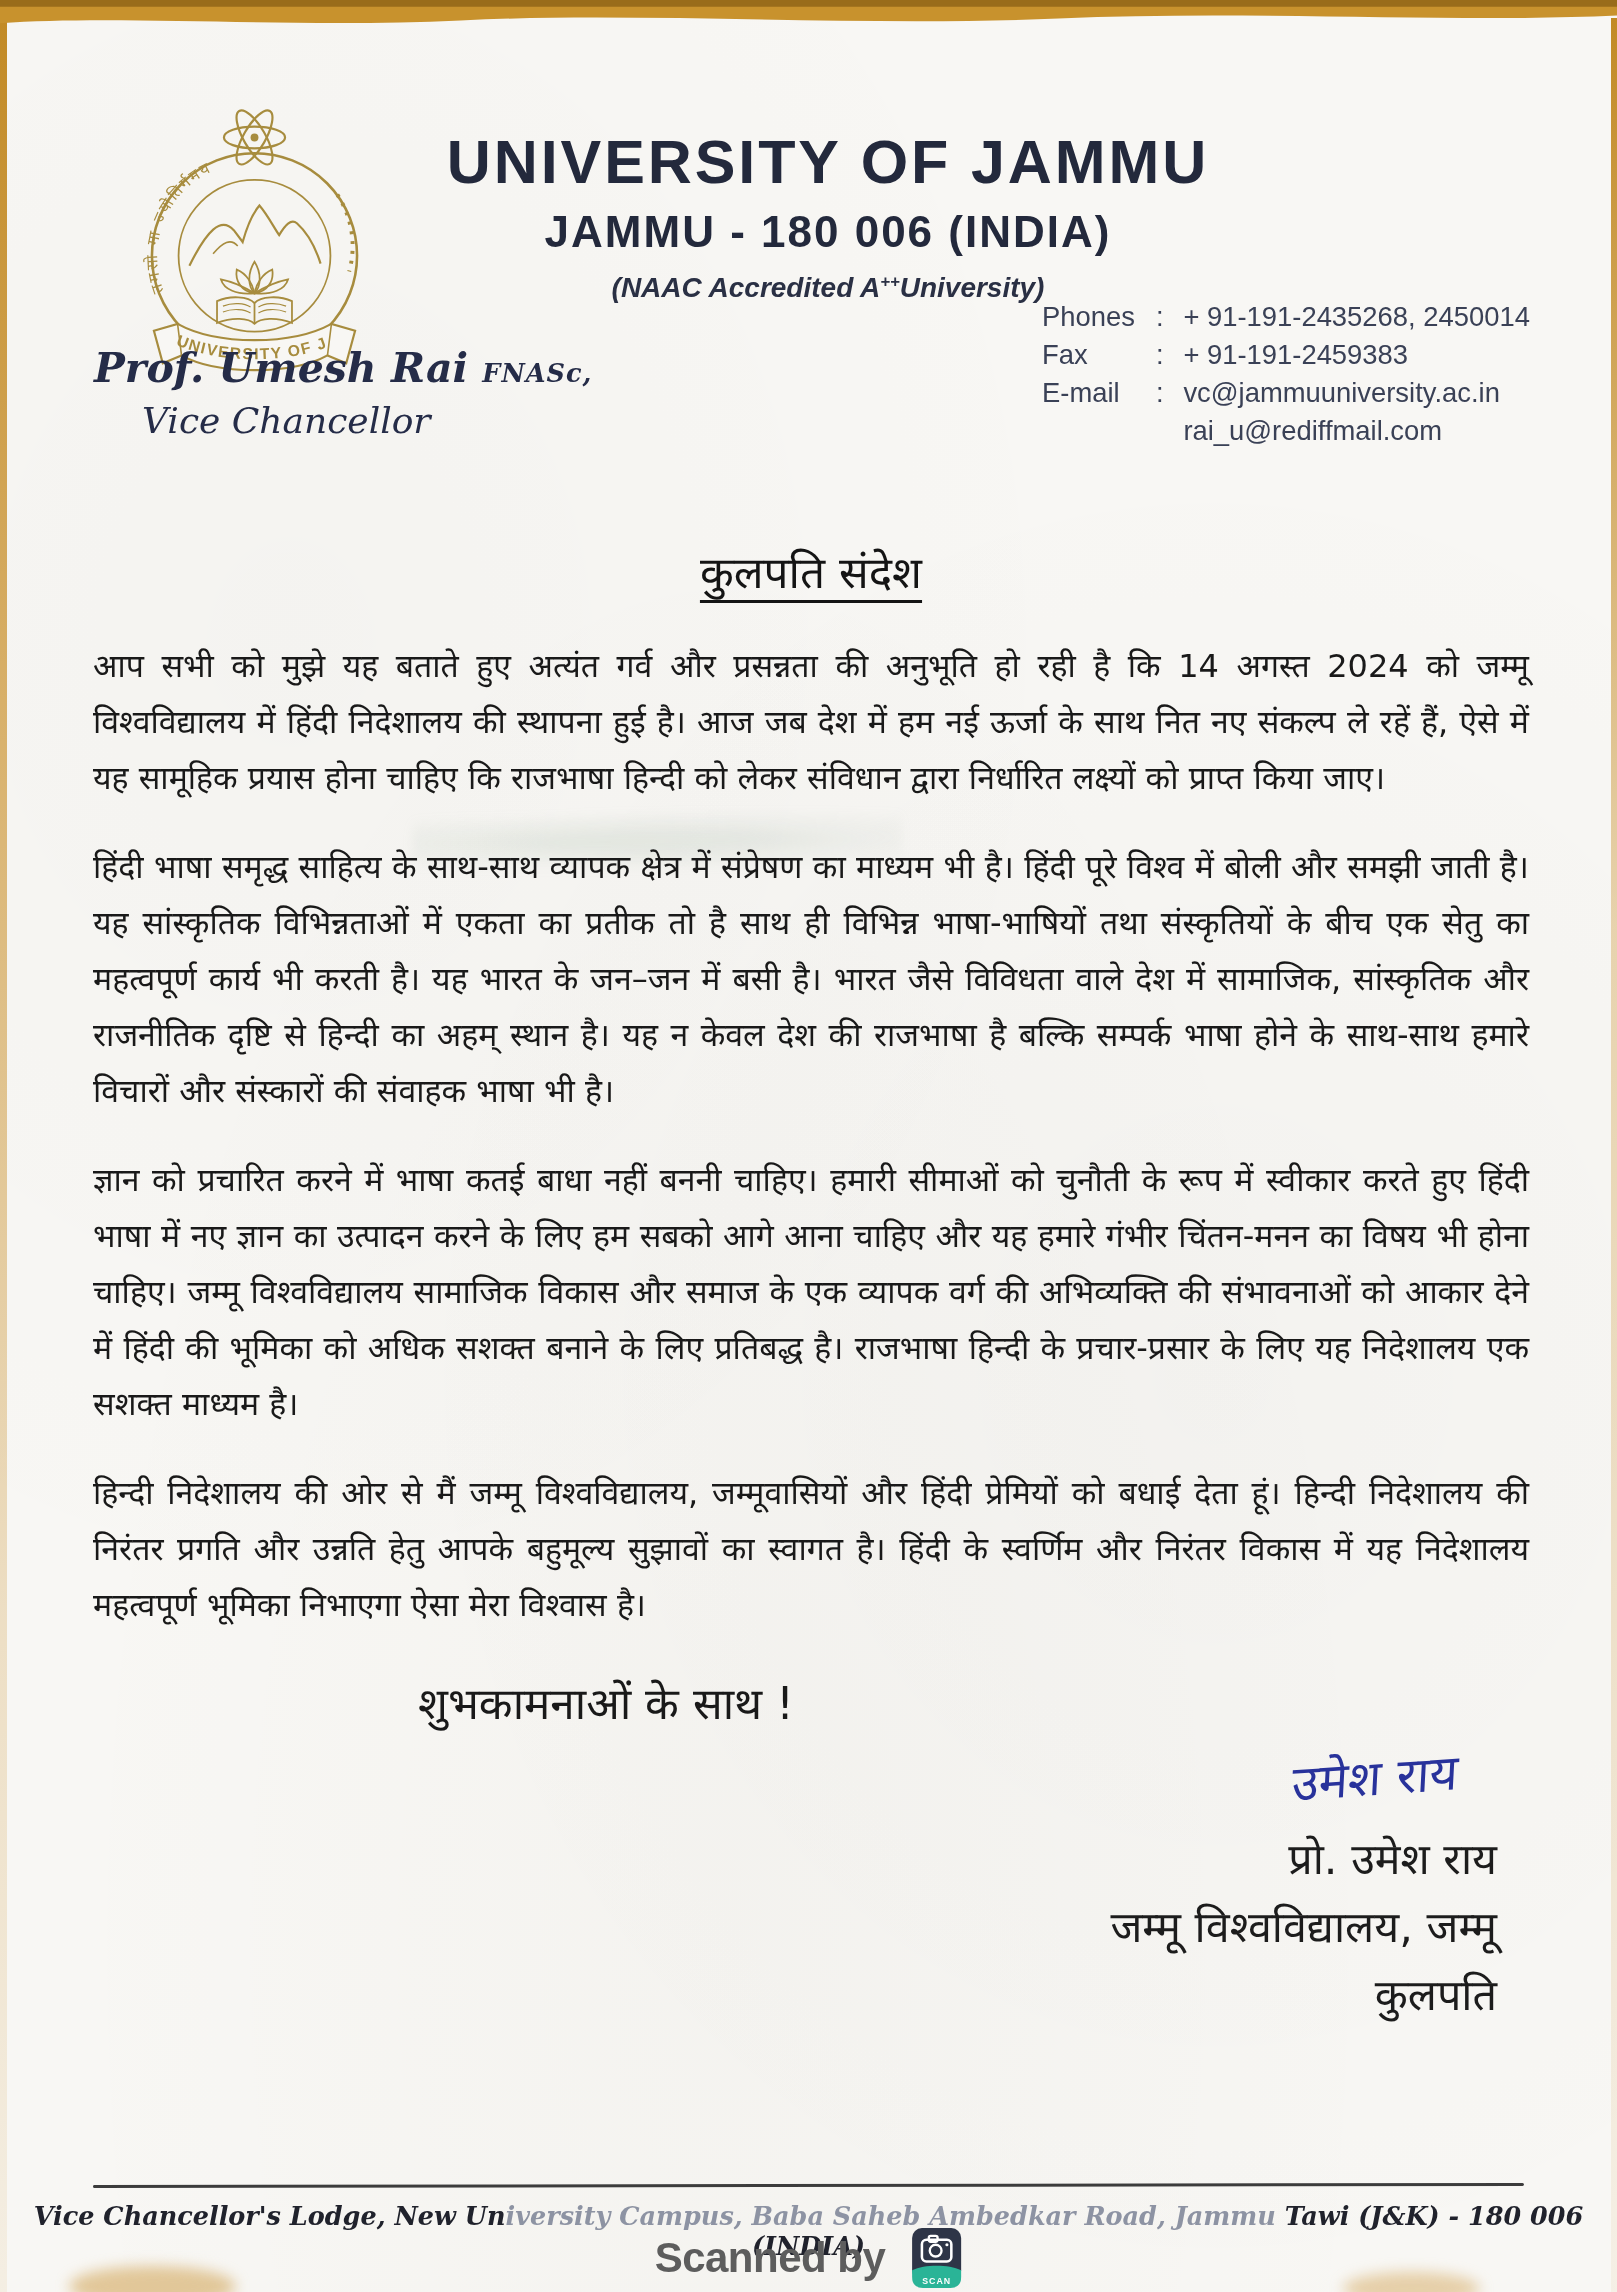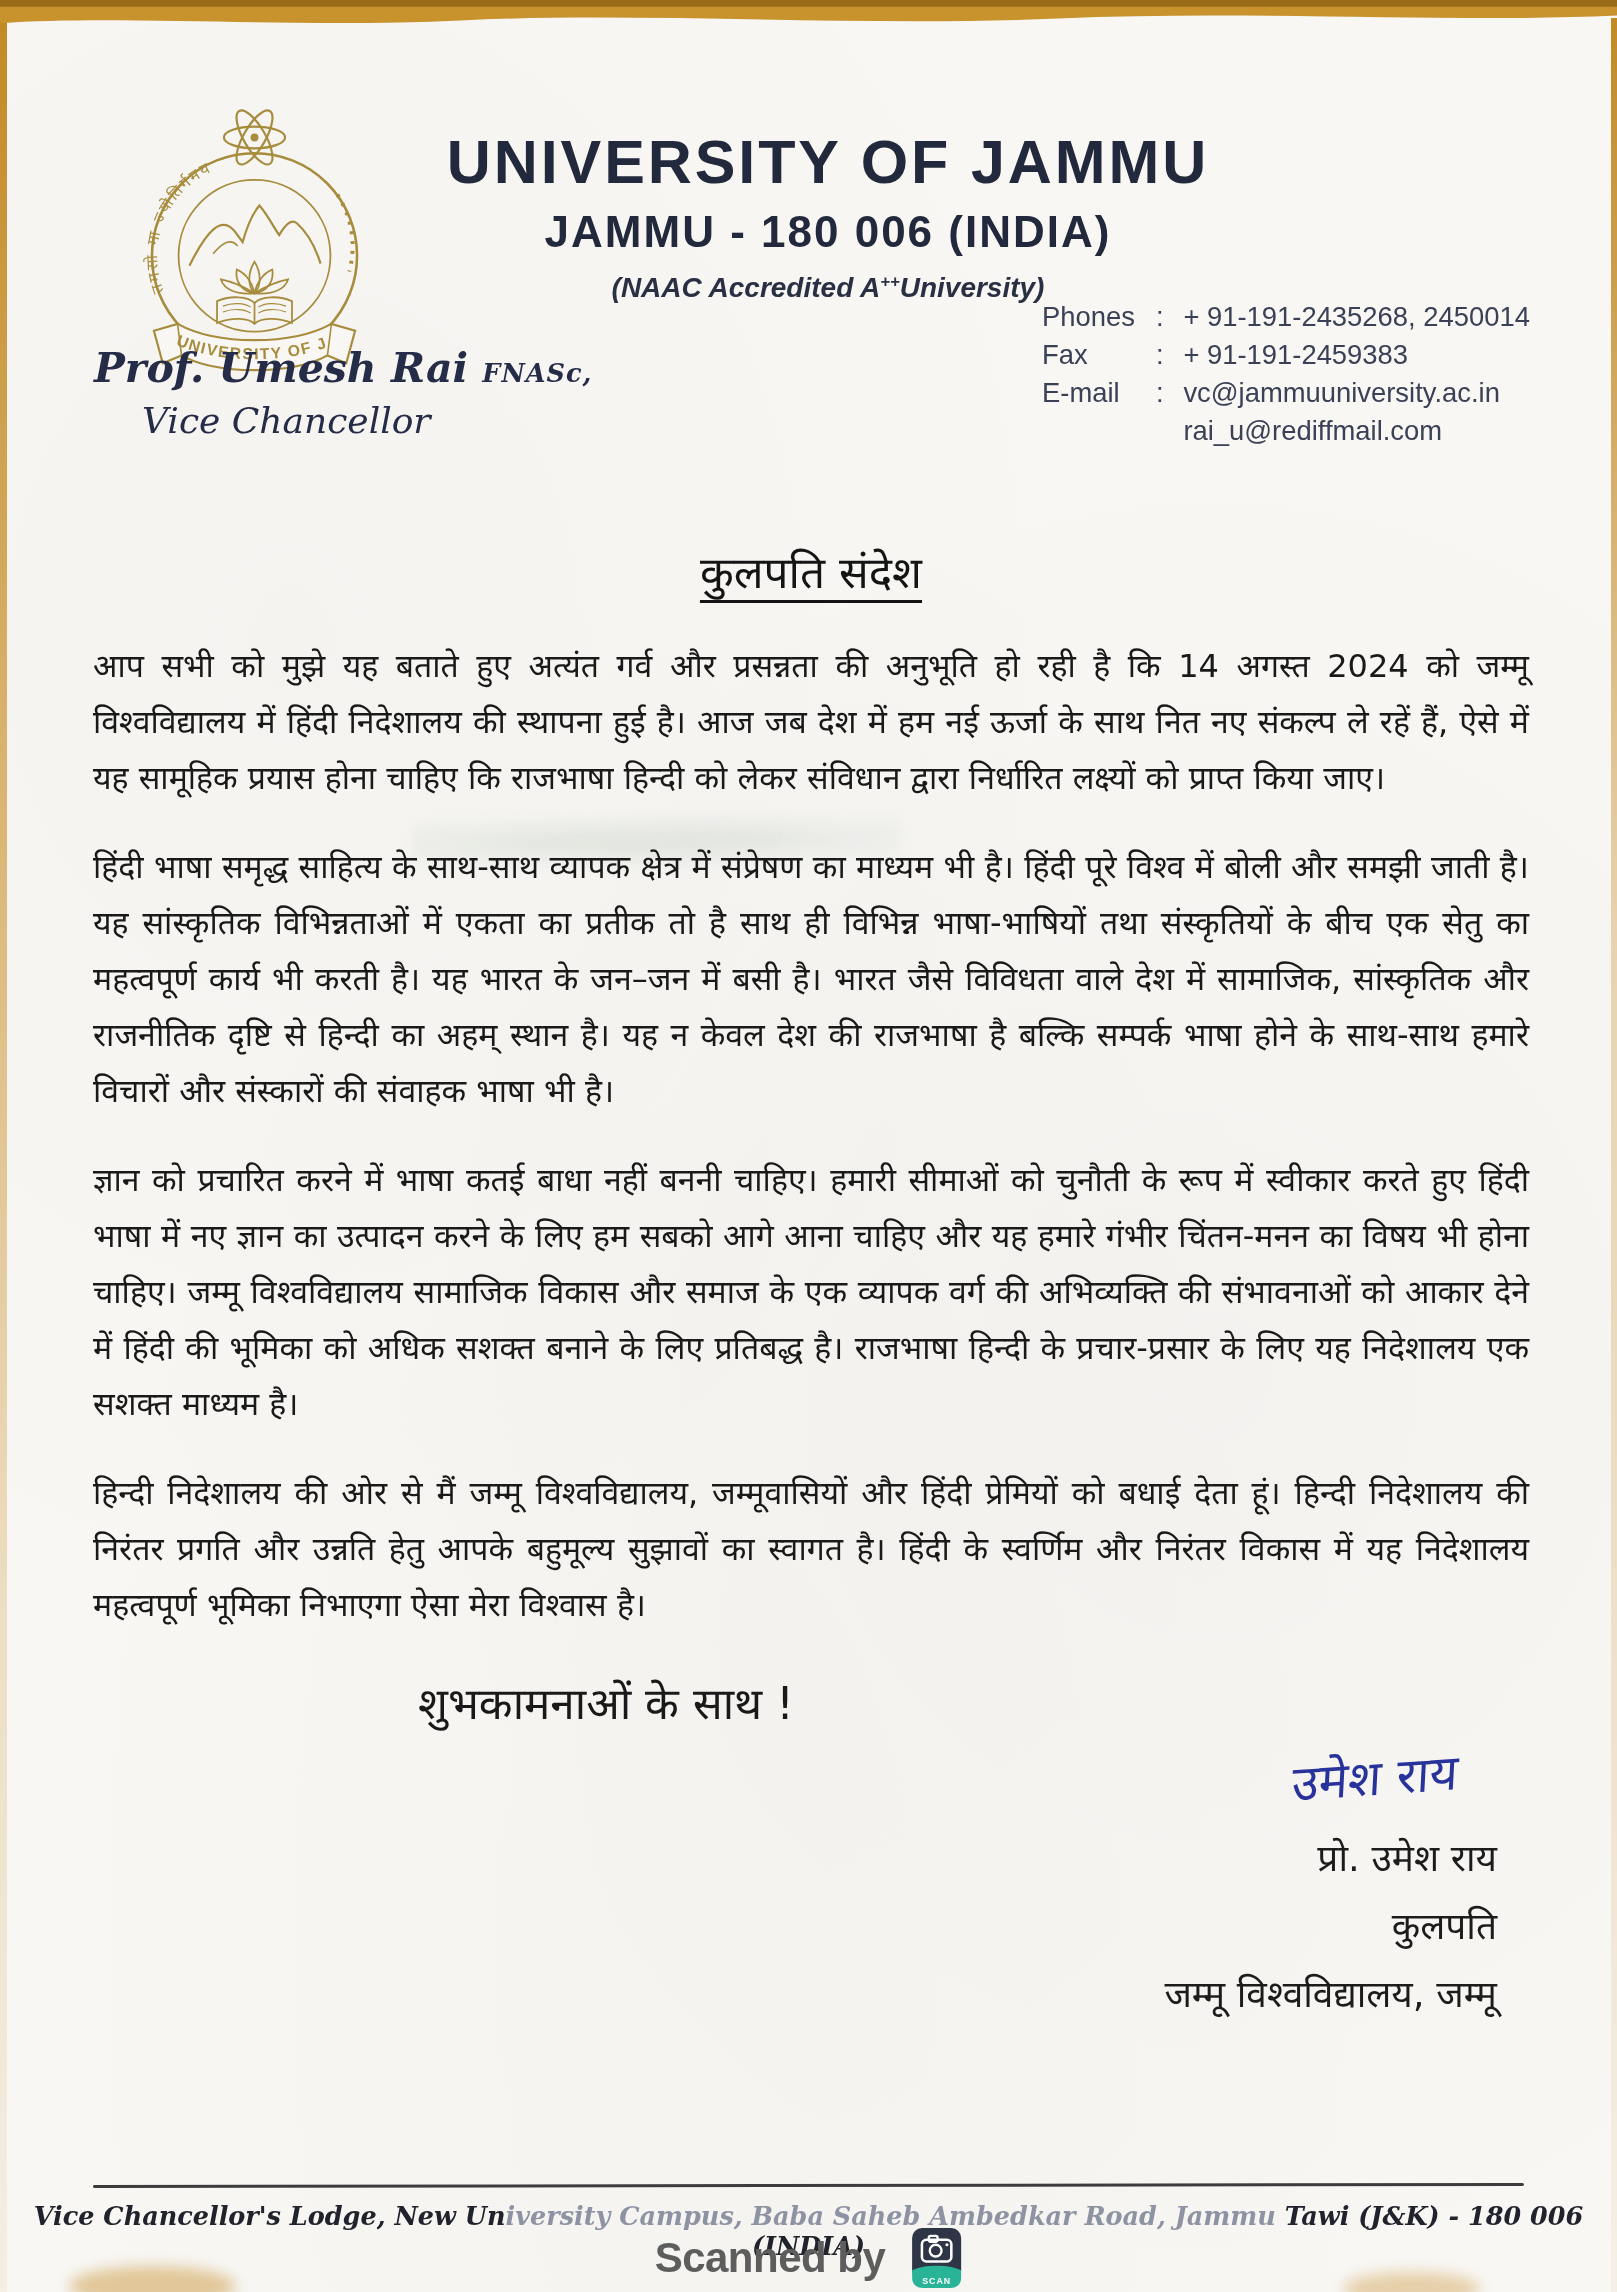--- a/index.html
+++ b/index.html
@@ -46,21 +46,21 @@
   .letter-title{margin:0 0 37px 0;text-align:center;font-size:44px;font-weight:400;color:#141414;}
   .letter-title span{text-decoration:underline;text-underline-offset:11.8px;text-decoration-thickness:2.9px;}
   .letter-body p{margin:0 0 33px 0;font-size:32px;font-weight:500;line-height:56px;
      text-align:justify;text-justify:inter-word;}
   .closing{font-size:44px;font-weight:400;margin:39px 0 0 325px;}
 
   
   .signature-script{position:absolute;left:1292px;top:1743px;font-size:49px;color:#28329b;
      transform:rotate(-4deg) skewX(-7deg);font-family:"DejaVu Sans",sans-serif;font-weight:500;}
   .sign-block{position:absolute;right:120px;top:1825px;text-align:right;color:#1c1c1c;
-     font-size:37px;font-weight:500;line-height:68px;font-family:"DejaVu Sans",sans-serif;}
+     font-size:43px;font-weight:500;line-height:68px;font-family:"DejaVu Sans",sans-serif;}
 
   
   .foot-line{position:absolute;left:93px;right:93px;top:2184px;height:2.9px;background:#3c3c3c;
      border-radius:2px;transform:rotate(-0.08deg);}
   .foot-addr{position:absolute;left:0;right:0;top:2201px;text-align:center;
      font-family:"DejaVu Serif","Liberation Serif",serif;font-style:italic;font-weight:bold;
      font-size:25.5px;color:#20222c;}
   .foot-addr .fade{color:#8d93a3;}
   .scan-watermark{position:absolute;left:50%;transform:translateX(-50%);top:2227px;
      display:flex;align-items:center;gap:26px;color:#5d5d5d;font-size:42px;font-weight:600;
@@ -173,22 +173,22 @@
     <p>आप सभी को मुझे यह बताते हुए अत्यंत गर्व और प्रसन्नता की अनुभूति हो रही है कि 14 अगस्त 2024 को जम्मू विश्वविद्यालय में हिंदी निदेशालय की स्थापना हुई है। आज जब देश में हम नई ऊर्जा के साथ नित नए संकल्प ले रहें हैं, ऐसे में यह सामूहिक प्रयास होना चाहिए कि राजभाषा हिन्दी को लेकर संविधान द्वारा निर्धारित लक्ष्यों को प्राप्त किया जाए।</p>
     <p>हिंदी भाषा समृद्ध साहित्य के साथ-साथ व्यापक क्षेत्र में संप्रेषण का माध्यम भी है। हिंदी पूरे विश्व में बोली और समझी जाती है। यह सांस्कृतिक विभिन्नताओं में एकता का प्रतीक तो है साथ ही विभिन्न भाषा-भाषियों तथा संस्कृतियों के बीच एक सेतु का महत्वपूर्ण कार्य भी करती है। यह भारत के जन–जन में बसी है। भारत जैसे विविधता वाले देश में सामाजिक, सांस्कृतिक और राजनीतिक दृष्टि से हिन्दी का अहम् स्थान है। यह न केवल देश की राजभाषा है बल्कि सम्पर्क भाषा होने के साथ-साथ हमारे विचारों और संस्कारों की संवाहक भाषा भी है।</p>
     <p>ज्ञान को प्रचारित करने में भाषा कतई बाधा नहीं बननी चाहिए। हमारी सीमाओं को चुनौती के रूप में स्वीकार करते हुए हिंदी भाषा में नए ज्ञान का उत्पादन करने के लिए हम सबको आगे आना चाहिए और यह हमारे गंभीर चिंतन-मनन का विषय भी होना चाहिए। जम्मू विश्वविद्यालय सामाजिक विकास और समाज के एक व्यापक वर्ग की अभिव्यक्ति की संभावनाओं को आकार देने में हिंदी की भूमिका को अधिक सशक्त बनाने के लिए प्रतिबद्ध है। राजभाषा हिन्दी के प्रचार-प्रसार के लिए यह निदेशालय एक सशक्त माध्यम है।</p>
     <p>हिन्दी निदेशालय की ओर से मैं जम्मू विश्वविद्यालय, जम्मूवासियों और हिंदी प्रेमियों को बधाई देता हूं। हिन्दी निदेशालय की निरंतर प्रगति और उन्नति हेतु आपके बहुमूल्य सुझावों का स्वागत है। हिंदी के स्वर्णिम और निरंतर विकास में यह निदेशालय महत्वपूर्ण भूमिका निभाएगा ऐसा मेरा विश्वास है।</p>
     <div class="closing">शुभकामनाओं के साथ !</div>
   </main>
 
   <div class="signature-script">उमेश राय</div>
   <div class="sign-block">
     <div>प्रो. उमेश राय</div>
+    <div>जम्मू विश्वविद्यालय, जम्मू</div>
     <div>कुलपति</div>
-    <div>जम्मू विश्वविद्यालय, जम्मू</div>
   </div>
 
   <div class="foot-line"></div>
   <div class="foot-addr"><span>Vice Chancellor's Lodge, New Un</span><span class="fade">iversity Campus, Baba Saheb Ambedkar Road, Jammu</span><span> Tawi (J&amp;K) - 180 006 (INDIA)</span></div>
 
   <div class="scan-watermark">
     <span>Scanned by</span>
     <svg class="scan-icon" viewBox="0 0 52 62" style="font-size:43px">
       <rect x="1" y="1" width="50" height="53" rx="10" fill="#2e3547"></rect>
       <path d="M1,44 C14,38 38,38 51,44 L51,51 Q51,62 40,62 L12,62 Q1,62 1,51 Z" fill="#2ab497"></path>

